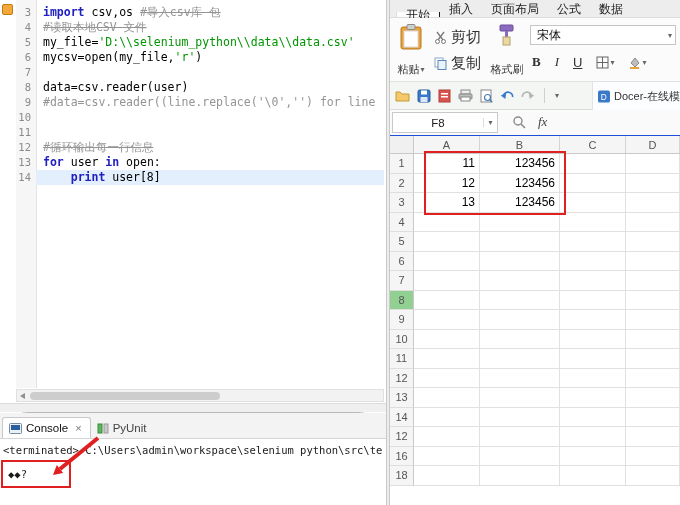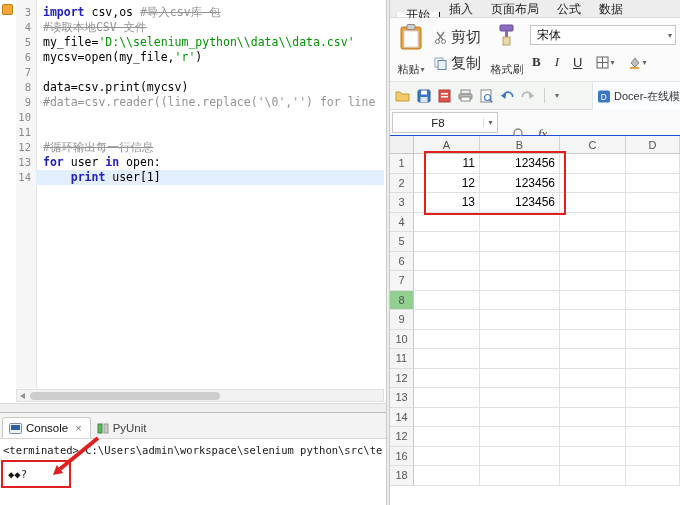--- a/index.html
+++ b/index.html
@@ -30,21 +30,21 @@
   .hscroll .larr { position:absolute; left:3px; top:3px; width:0; height:0;
                    border-top:3.5px solid transparent; border-bottom:3.5px solid transparent;
                    border-right:5px solid #8f8f8f; }
   .hscroll .thumb { position:absolute; left:13px; top:1.5px; width:190px; height:8px;
                     background:#cdcdcd; border-radius:4px; }
   .hsplit { position:absolute; left:0; top:403px; width:386px; height:9px; background:#efefef;
             border-top:1px solid #dcdcdc; }
 
   
   .console { position:absolute; left:0; top:412px; width:386px; height:93px; background:#fff;
-             border-top:1px solid #b9b9b9; }
+             border-top:1px solid #b9b9b9;border-radius:28px; }
   .tabbar { height:26px; background:#f3f3f3; border-bottom:1px solid #d6d6d6;
             display:flex; align-items:flex-end; padding-left:2px; }
   .tab { display:flex; align-items:center; gap:4px; padding:4px 8px 4px 6px;
          font-size:11.5px; color:#444; }
   .tab.active { background:#fff; color:#111; border:1px solid #c9c9c9; border-bottom:none;
                 border-radius:3px 3px 0 0; }
   .tab .x { color:#777; font-size:11px; margin-left:3px; }
   .console-body { position:relative; height:67px;
                   font-family:"DejaVu Sans Mono", monospace; font-size:10.5px; color:#1a1a1a; }
   .term-line { padding:5px 0 0 3px; white-space:nowrap; overflow:hidden; }
@@ -88,21 +88,21 @@
   .qsep { width:1px; height:15px; background:#cfcfcf; margin:0 2px; }
   .docer { position:absolute; right:0; top:0; height:28px; width:88px; background:#fbfdfe;
            border-left:1px solid #dfe5ea; display:flex; align-items:center; gap:4px;
            padding-left:5px; font-size:11px; color:#333; white-space:nowrap; overflow:hidden; }
 
   .formulabar { position:relative; height:26px; background:#fafafa; border-bottom:1px solid #1d4ed8; }
   .namebox { position:absolute; left:2px; top:2px; width:106px; height:21px; background:#fff;
              border:1px solid #c9c9c9; display:flex; align-items:center; font-size:11.5px; color:#222; }
   .namebox .val { flex:1; text-align:center; }
   .namebox .nb-drop { width:14px; border-left:1px solid #ddd; text-align:center; font-size:8px; color:#666; }
-  .fb-icons { position:absolute; left:122px; top:4px; display:flex; align-items:center; gap:12px;margin-top:12px; }
+  .fb-icons { position:absolute; left:122px; top:4px; display:flex; align-items:center; gap:12px; }
   .fx { font-family:"Liberation Serif", serif; font-style:italic; font-size:13px; color:#444; }
 
   .grid { position:absolute; left:0; top:136px; width:290px; height:369px; overflow:hidden; }
   .col-headers { display:flex; height:18px; background:#f5f5f5; border-bottom:1px solid #c9c9c9;
                  font-size:11px; color:#555; }
   .corner { width:24px; flex:none; background:#f0f0f0; border-right:1px solid #c9c9c9; }
   .ch { display:flex; align-items:center; justify-content:center; border-right:1px solid #d4d4d4; }
   .ca { width:66px; flex:none; } .cb { width:80px; flex:none; }
   .cc { width:66px; flex:none; } .cd { flex:1; }
   .srow { display:flex; height:19.5px; font-size:12px; color:#000; }
@@ -142,21 +142,21 @@
       <div class="code-line">
         <span class="ln">6</span>
         <span class="code"><span>mycsv=open(my_file,</span><span class="str">'r'</span><span>)</span></span>
       </div>
       <div class="code-line">
         <span class="ln">7</span>
         <span class="code"></span>
       </div>
       <div class="code-line">
         <span class="ln">8</span>
-        <span class="code"><span>data=csv.print(mycsv)</span></span>
+        <span class="code"><span>data=csv.reader(user)</span></span>
       </div>
       <div class="code-line">
         <span class="ln">9</span>
         <span class="code"><span class="cm">#data=csv.reader((line.replace('\0','') for line</span></span>
       </div>
       <div class="code-line">
         <span class="ln">10</span>
         <span class="code"></span>
       </div>
       <div class="code-line">
@@ -166,21 +166,21 @@
       <div class="code-line">
         <span class="ln">12</span>
         <span class="code"><span class="cm strike">#循环输出每一行信息</span></span>
       </div>
       <div class="code-line">
         <span class="ln">13</span>
         <span class="code"><span class="kw">for</span><span> user </span><span class="kw">in</span><span> open:</span></span>
       </div>
       <div class="code-line cur">
         <span class="ln">14</span>
-        <span class="code"><span>    </span><span class="kw">print</span><span> user[1]</span></span>
+        <span class="code"><span>    </span><span class="kw">print</span><span> user[8]</span></span>
       </div>
     </div>
 
     <div class="hscroll">
       <div class="larr"></div>
       <div class="thumb"></div>
     </div>
     <div class="hsplit"></div>
 
     <div class="console">

